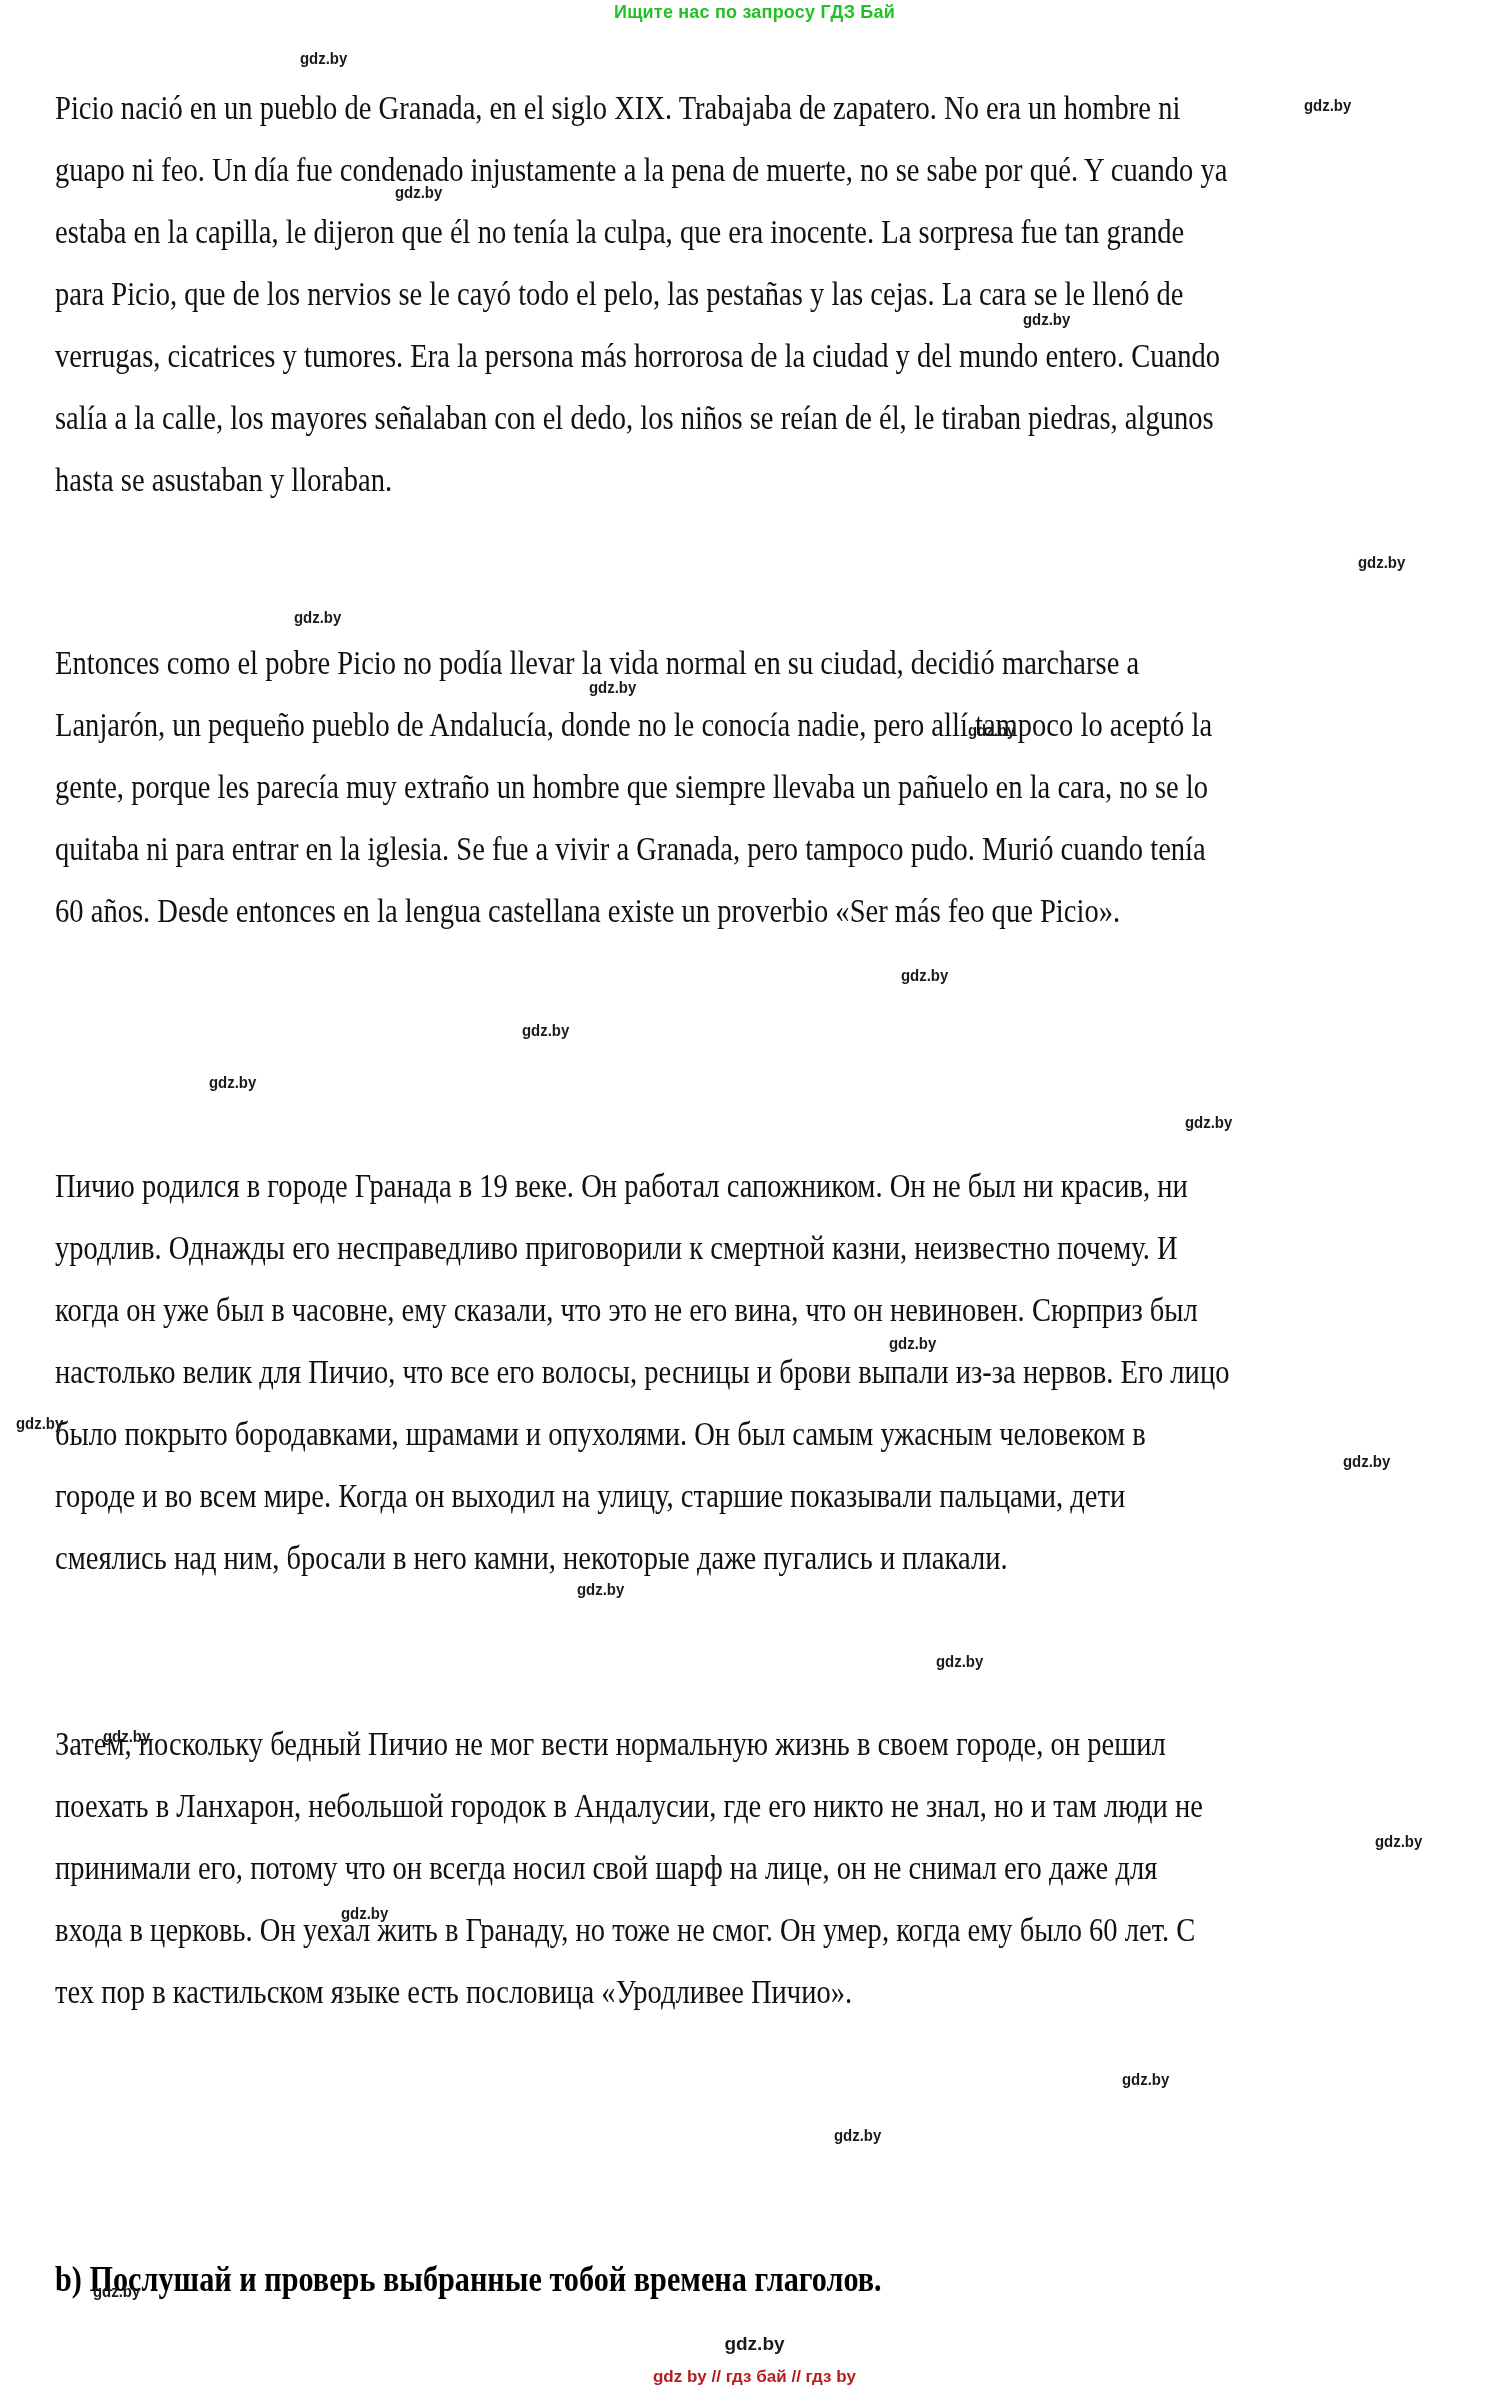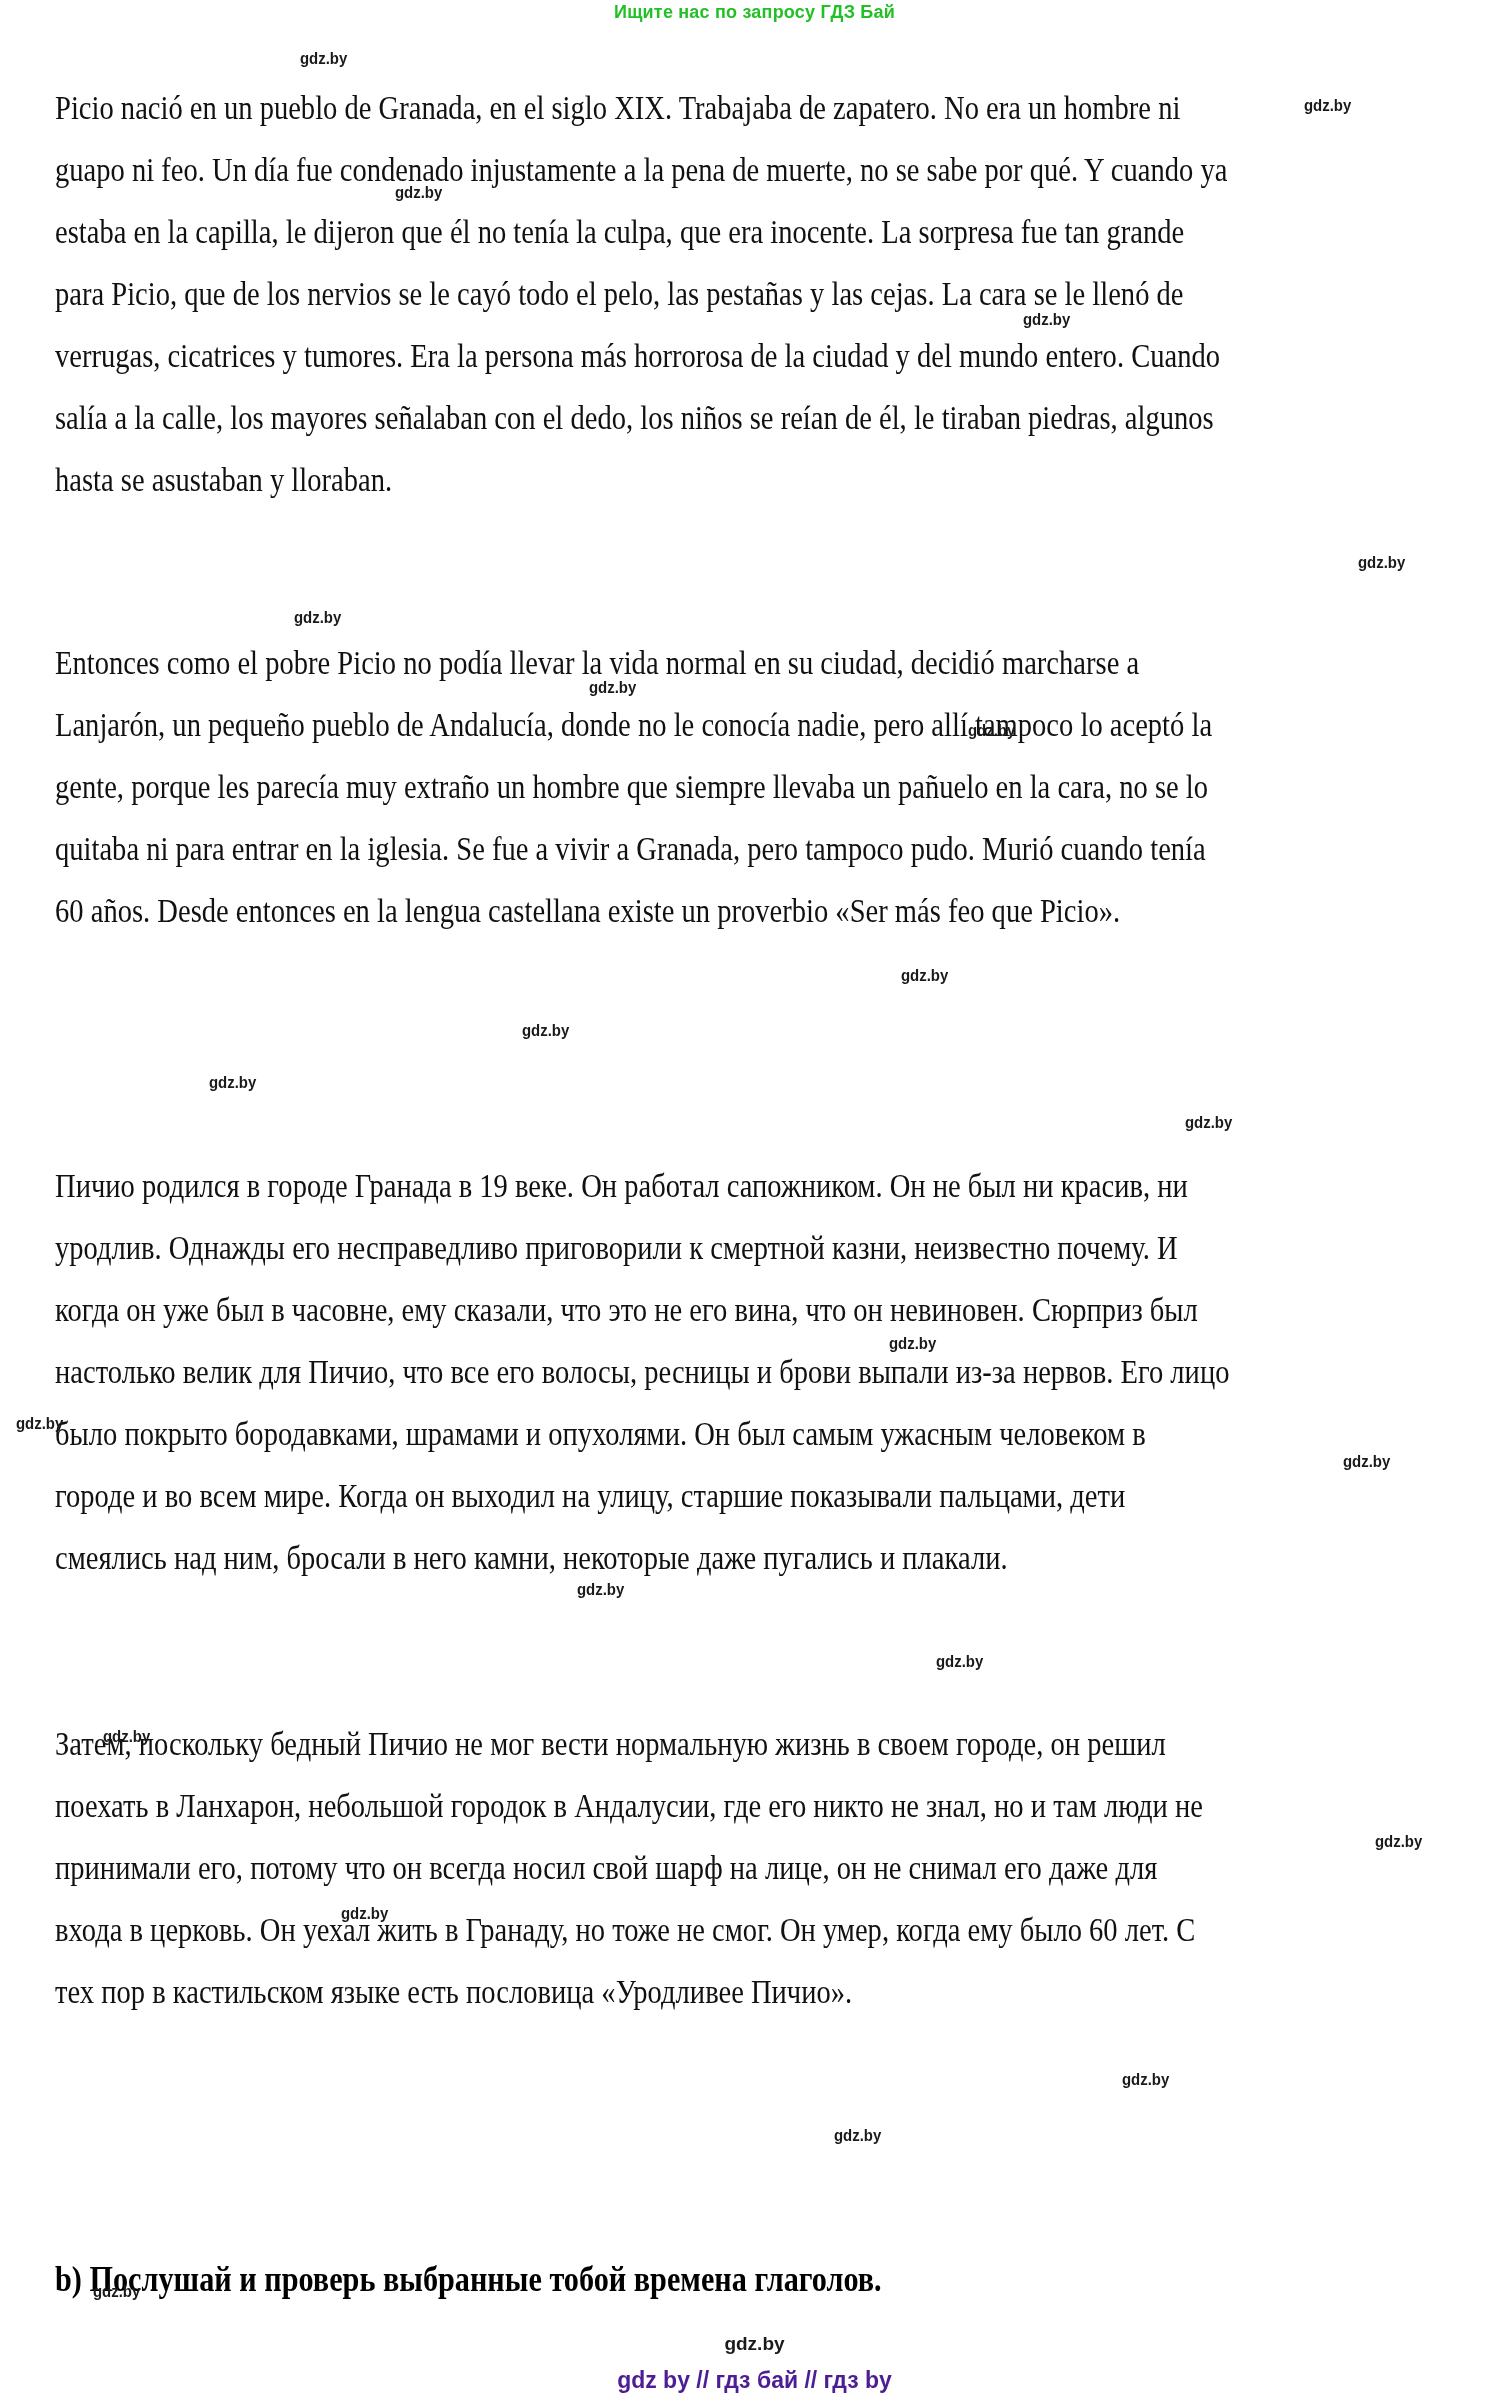--- a/index.html
+++ b/index.html
@@ -87,23 +87,23 @@
     transform: scaleX(0.9);
     transform-origin: left top;
   }
 
   .wm-footer {
     position: absolute;
     width: 1509px;
     left: 0;
     text-align: center;
     font-family: "Liberation Sans", "DejaVu Sans", sans-serif;
-    font-size: 23px;
+    font-size: 17px;
     font-weight: 600;
-    color: #4c1d95;
+    color: #b91c1c;
     white-space: nowrap;
   }
   .wm-footer-dark {
     position: absolute;
     width: 1509px;
     left: 0;
     text-align: center;
     font-family: "Liberation Sans", "DejaVu Sans", sans-serif;
     font-size: 19px;
     font-weight: 600;

